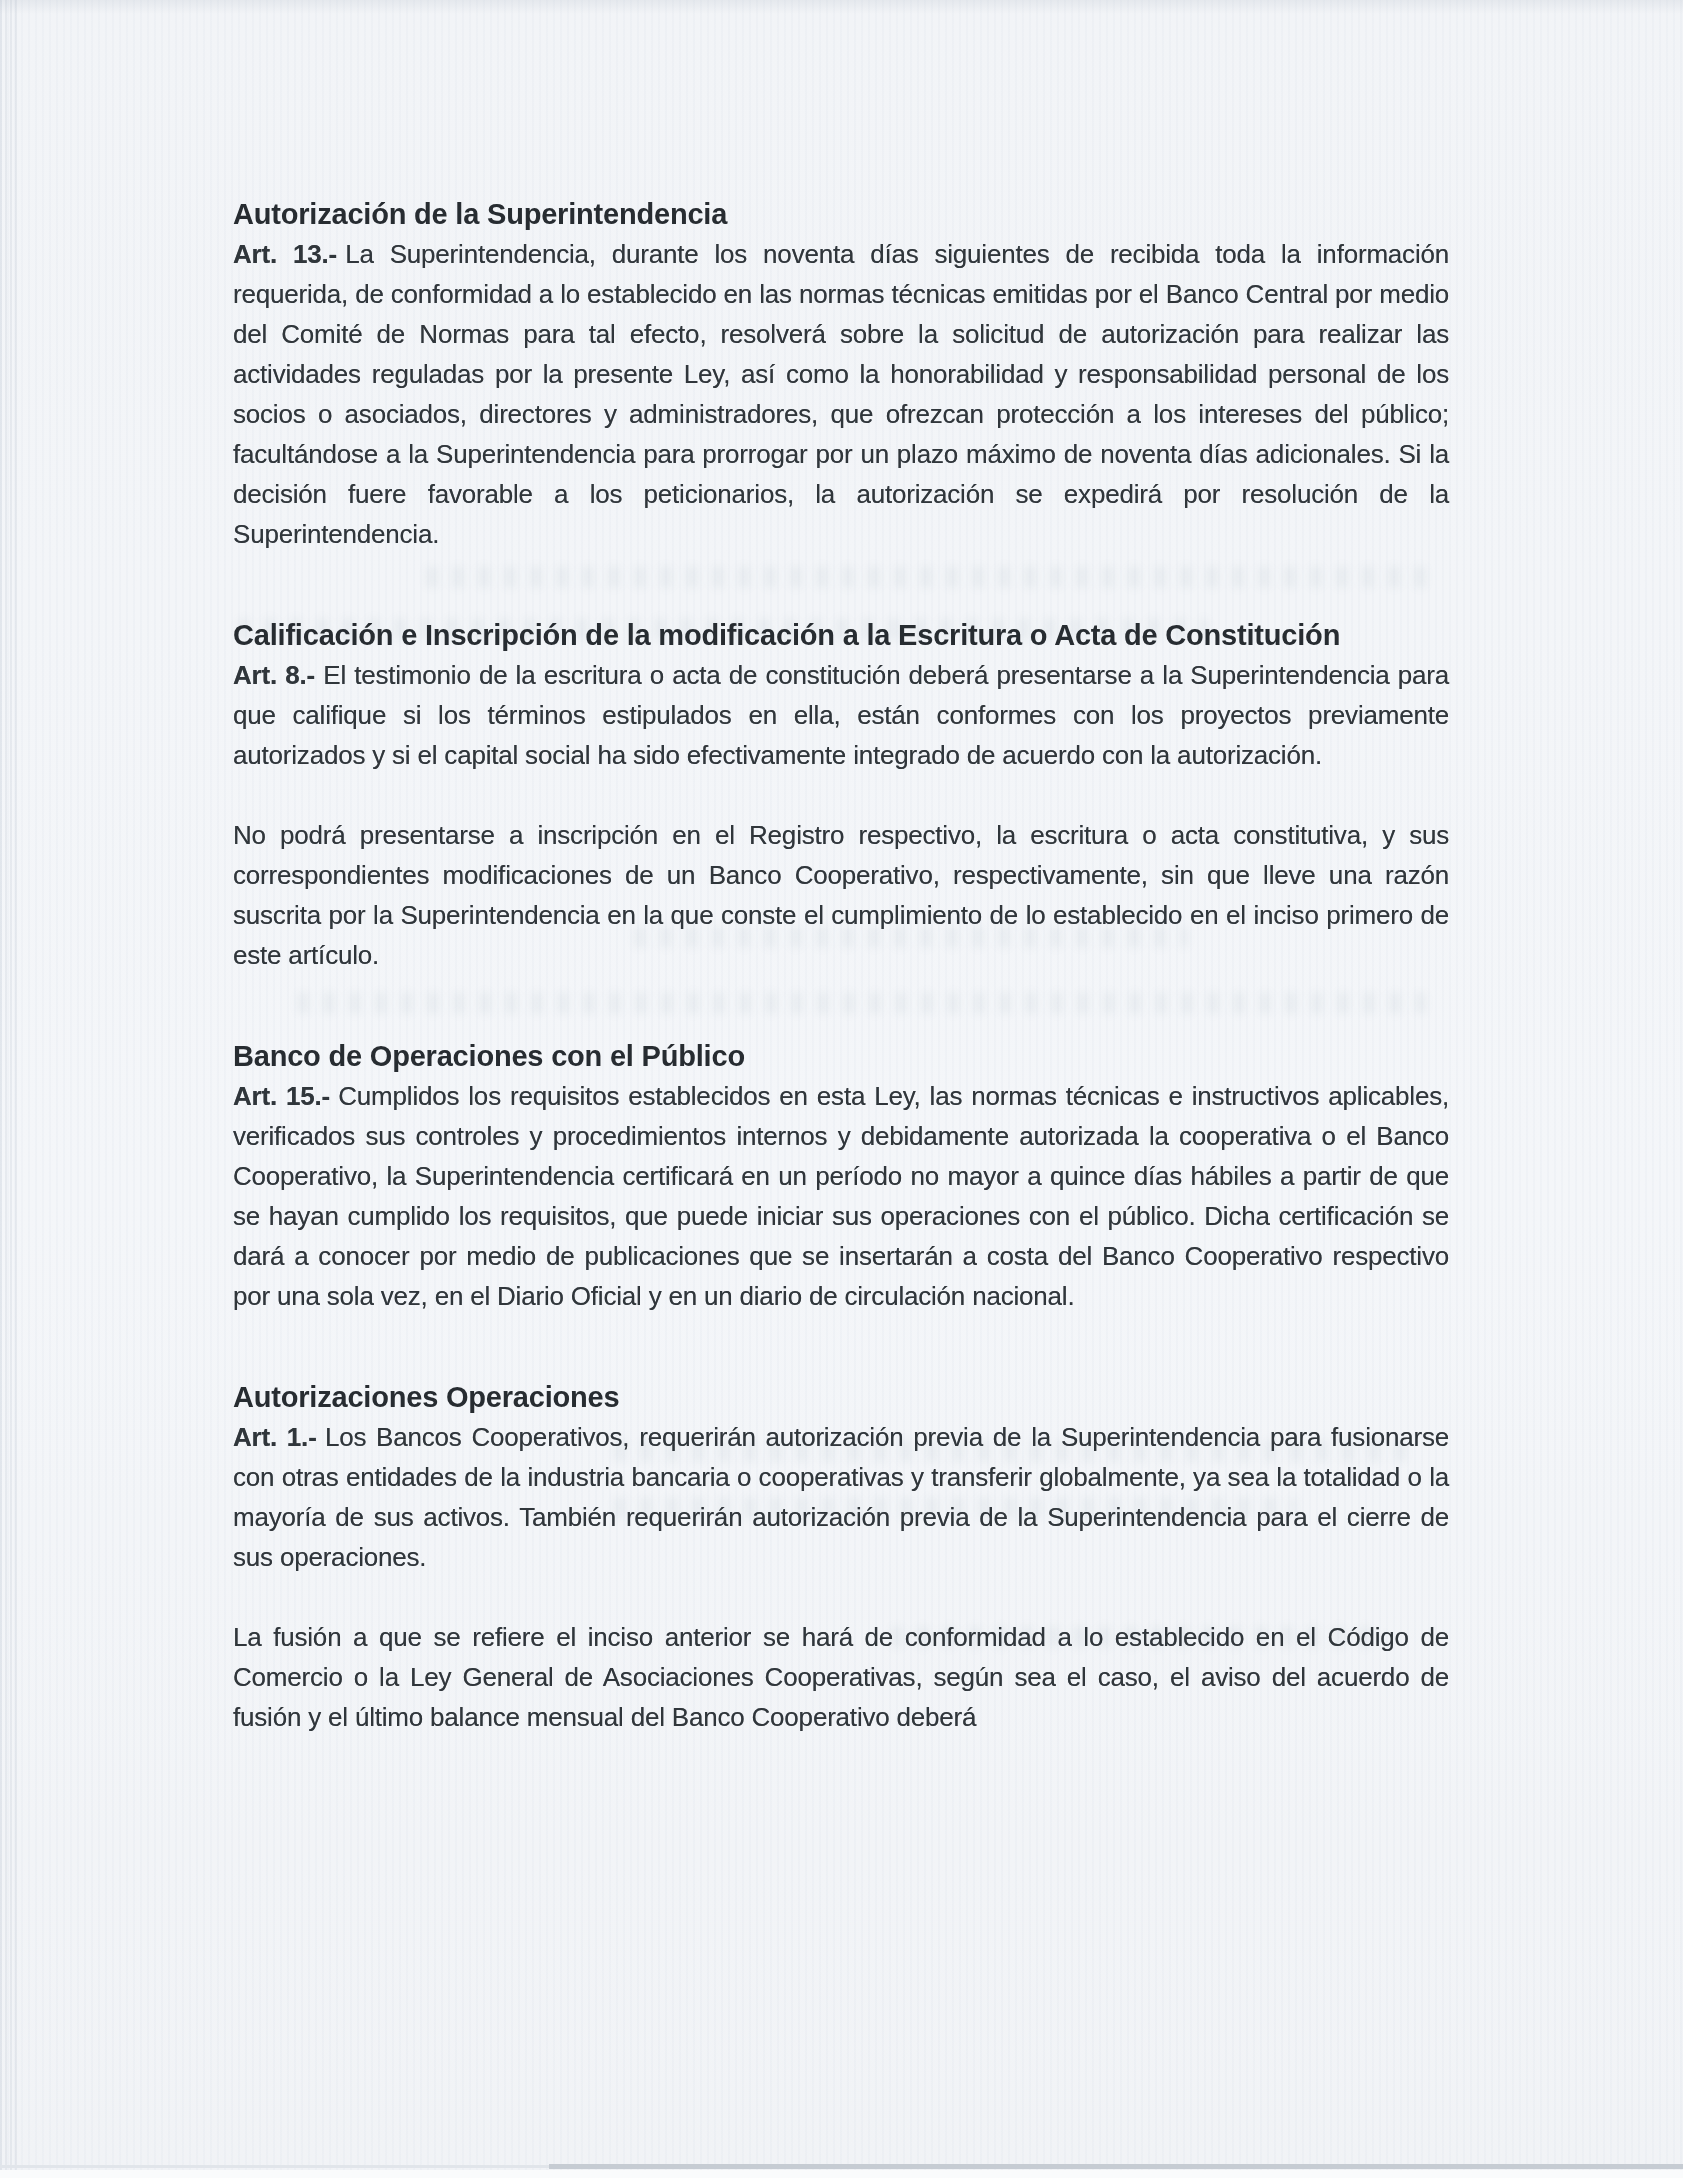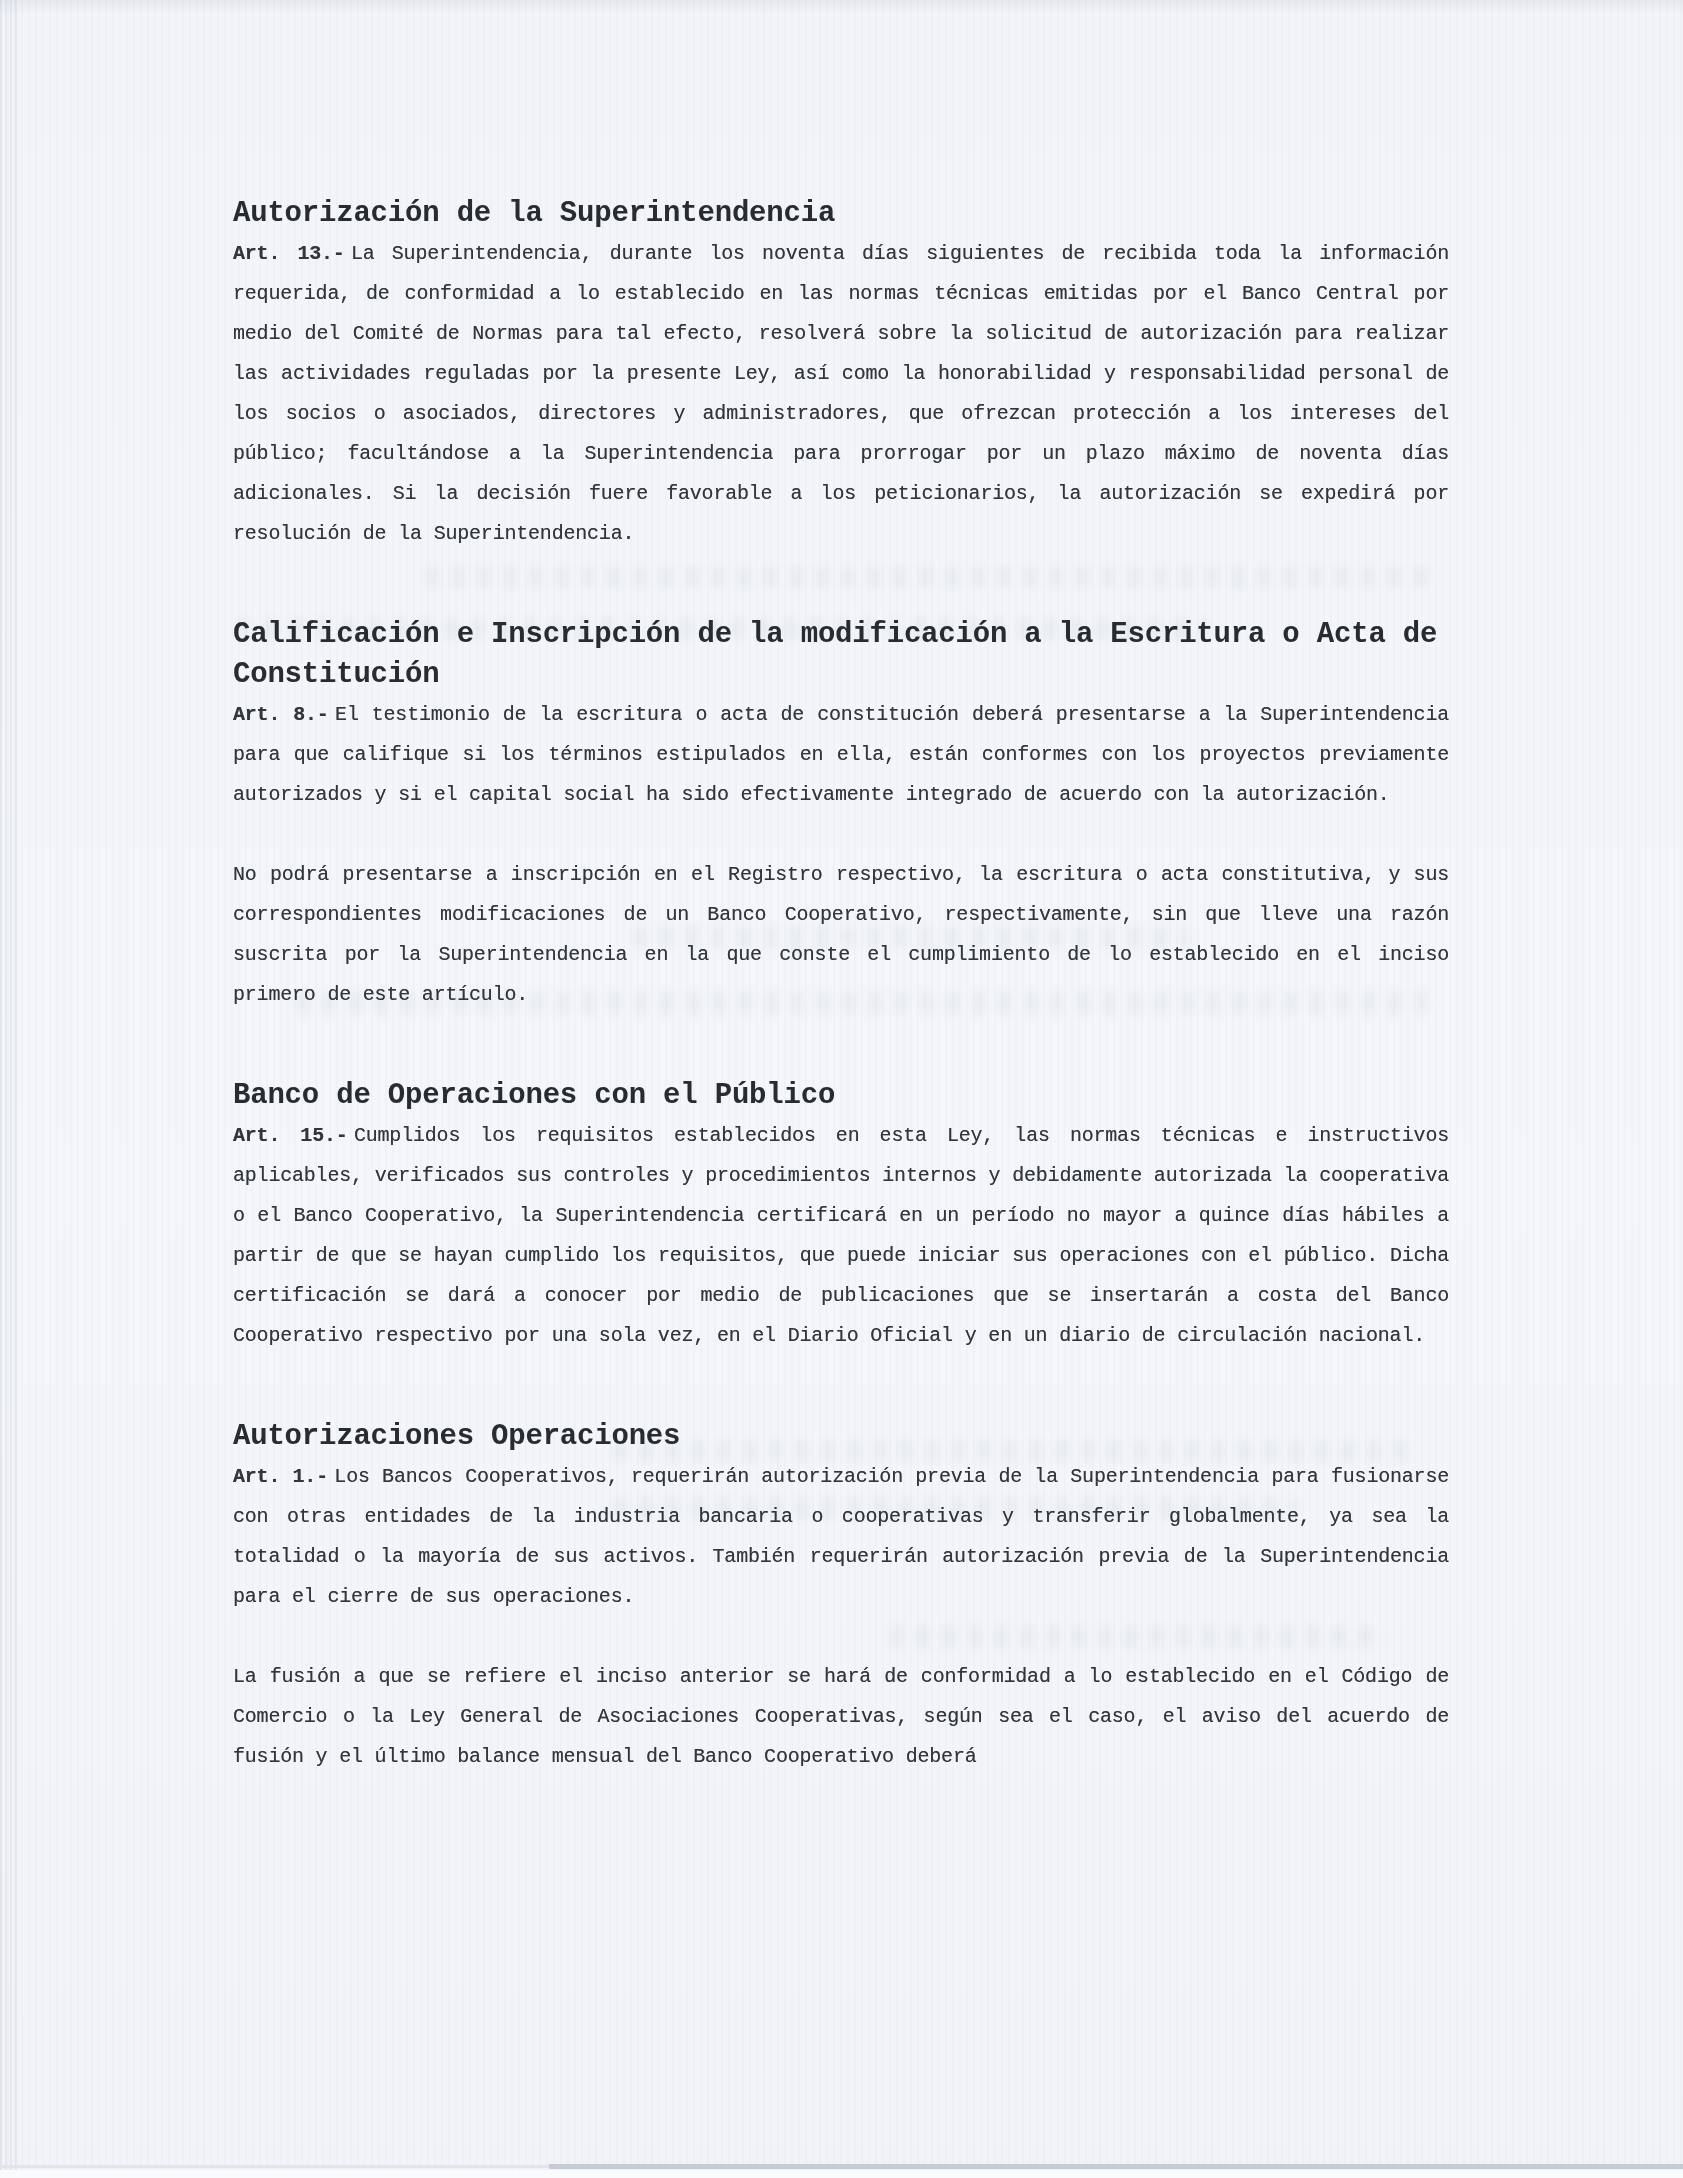--- a/index.html
+++ b/index.html
@@ -6,21 +6,21 @@
 
   .page {
     position: relative;
     width: 1683px;
     height: 2178px;
     margin: 0 auto;
     background-color: #f3f5f8;
     background-image:
       repeating-linear-gradient(90deg, rgba(198,208,222,0.10) 0px, rgba(198,208,222,0.10) 2px, rgba(0,0,0,0) 2px, rgba(0,0,0,0) 7px),
       linear-gradient(180deg, #f2f4f7 0%, #f4f6f9 55%, #f1f3f6 100%);
-    font-family: Liberation Mono, monospace;
+    font-family: Liberation Sans, sans-serif;
     color: #2e3338;
     overflow: hidden;
   }
 
   .content {
     position: absolute;
     left: 233px;
     top: 194px;
     width: 1216px;
   }
@@ -28,21 +28,21 @@
   .heading {
     font-size: 29px;
     line-height: 40px;
     font-weight: 700;
     margin: 0;
     color: #272c31;
     letter-spacing: -0.2px;
   }
 
   .para {
-    font-size: 20px;
+    font-size: 26px;
     line-height: 40px;
     margin: 0;
     text-align: justify;
     letter-spacing: -0.2px;
     color: #30363b;
     text-shadow: 0 0 0.5px rgba(40,46,52,0.55);
   }
 
   .lead { font-weight: 700; }
   .lead:not(:empty) { margin-right: 0.32em; }

